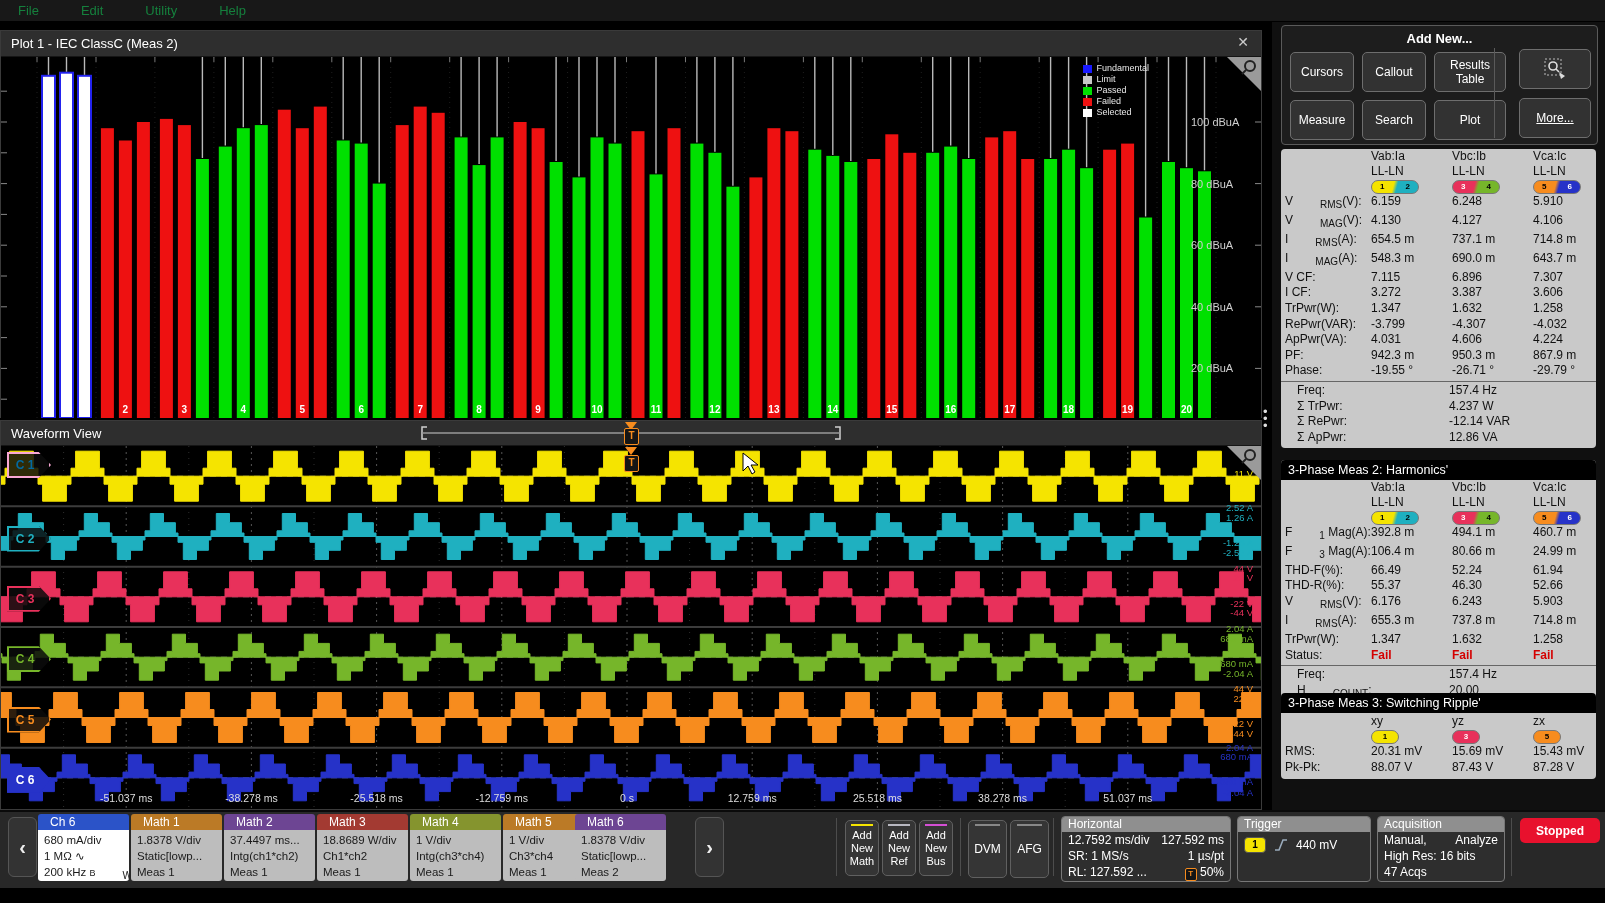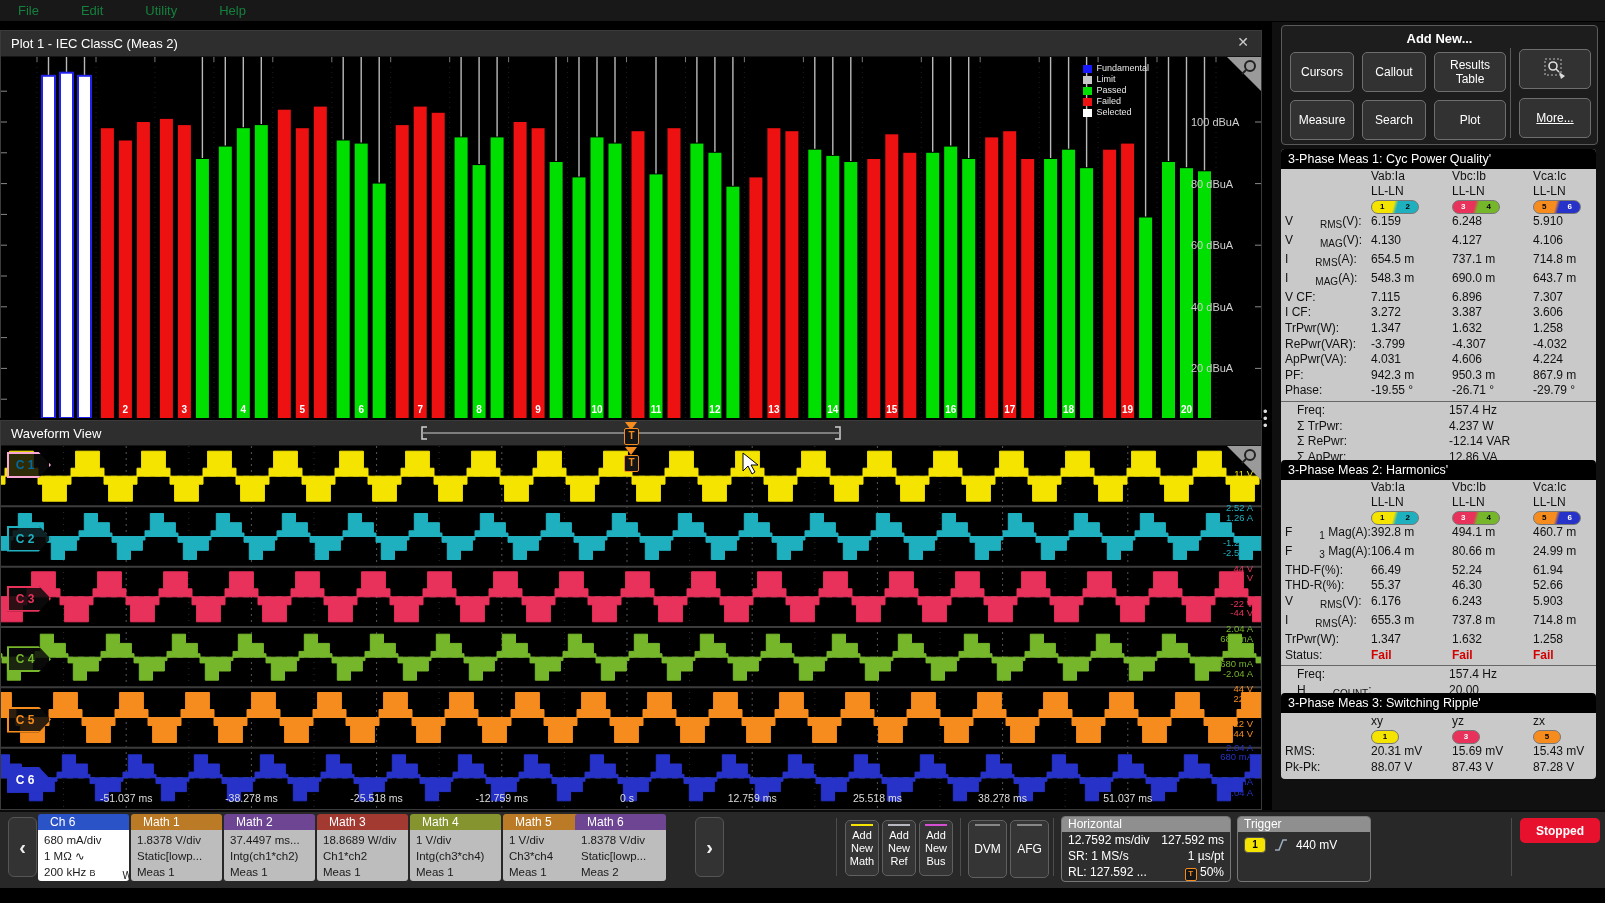--- a/index.html
+++ b/index.html
@@ -36,21 +36,21 @@
   
   .right-panel{left:1272px;top:22px;width:333px;height:788px;background:#101010;}
   .panel-dots{left:1263px;top:408px;width:6px;color:#ddd;font-size:13px;line-height:7px;}
   .addnew-box{position:absolute;left:9px;top:3px;width:315px;height:118px;border:1px solid #5a5a5a;
               border-radius:4px;background:#1d1d1d;}
   .addnew-title{text-align:center;font-weight:bold;font-size:13px;margin-top:5px;}
   .addnew-grid{position:absolute;left:8px;top:26px;display:grid;grid-template-columns:64px 64px 72px;gap:8px;}
   .btn{background:#323232;border:1px solid #6e6e6e;border-radius:5px;color:#fff;font-size:12px;
        display:flex;align-items:center;justify-content:center;text-align:center;height:38px;cursor:default;}
   .addnew-right{position:absolute;right:6px;top:22px;width:72px;height:90px;border-left:1px solid #5a5a5a;
-                padding-left:8px;display:flex;flex-direction:column;gap:9px;justify-content:center;text-decoration:underline;}
+                padding-left:24px;display:flex;flex-direction:column;gap:9px;justify-content:center;text-decoration:underline;}
 
   .meas-box{position:absolute;left:9px;width:315px;background:#c9c9c9;border-radius:4px;color:#111;overflow:hidden;}
   .meas-title{background:#000;color:#fff;font-size:12.5px;height:20px;line-height:20px;padding-left:7px;}
   .meas-head{display:grid;grid-template-columns:86px 81px 81px 63px;font-size:12px;line-height:15px;padding-left:4px;}
   .meas-row{display:grid;grid-template-columns:86px 81px 81px 63px;font-size:12px;line-height:15.6px;padding-left:4px;}
   .meas-row .lbl{white-space:nowrap;}
   .meas-sum{display:grid;grid-template-columns:86px auto;font-size:12px;line-height:15.6px;padding-left:16px;}
   .meas-sum .val{padding-left:66px;}
   .meas-div{border-top:1px solid #666;margin:2px 0 1px 0;}
   .pill2{width:46px;height:12px;border-radius:7px;border:1px solid #777;font-size:8px;font-weight:bold;
@@ -457,21 +457,20 @@
           <circle cx="9" cy="8" r="4" fill="none" stroke="#ddd" stroke-width="1.6"></circle>
           <line x1="12" y1="11" x2="15" y2="14" stroke="#ddd" stroke-width="1.6"></line>
           <polygon points="15,14 21,18 17,21" fill="#ddd"></polygon>
         </svg>
       </div>
       <div class="btn">More...</div>
     </div>
   </div>
 
   <div class="meas-box" style="top:127px;">
-    <div class="meas-title">3-Phase Meas 1: Cyc Power Quality'</div>
 
     <div class="meas-head">
           <span></span>
           <span>Vab:Ia</span>
           <span>Vbc:Ib</span>
           <span>Vca:Ic</span>
         </div>
     <div class="meas-head">
           <span></span>
           <span>LL-LN</span>
@@ -776,16 +775,29 @@
       <div class="info-panel" style="left:1237px;width:132px;">
     <div class="hd">Trigger</div>
     <div class="ln" style="margin-top:5px;align-items:center;justify-content:flex-start;gap:8px;">
       <span class="tbadge">1</span>
       <svg width="14" height="14" viewBox="0 0 14 14">
             <path d="M1 12 L5 12 L9 2 L13 2" fill="none" stroke="#9ab" stroke-width="1.6"></path>
           </svg>
       <span>440 mV</span>
         </div>
   </div>
+      <div class="info-panel" style="left:1377px;width:126px;">
+    <div class="hd">Acquisition</div>
+    <div class="ln">
+          <span>Manual,</span>
+          <span>Analyze</span>
+        </div>
+    <div class="ln">
+          <span>High Res: 16 bits</span>
+        </div>
+    <div class="ln">
+          <span>47 Acqs</span>
+        </div>
+  </div>
       <div class="vsep" style="left:1511px;"></div>
       <div class="stop-btn" style="left:1520px;">Stopped</div>
     </div>
 </div>
 
 </body></html>

